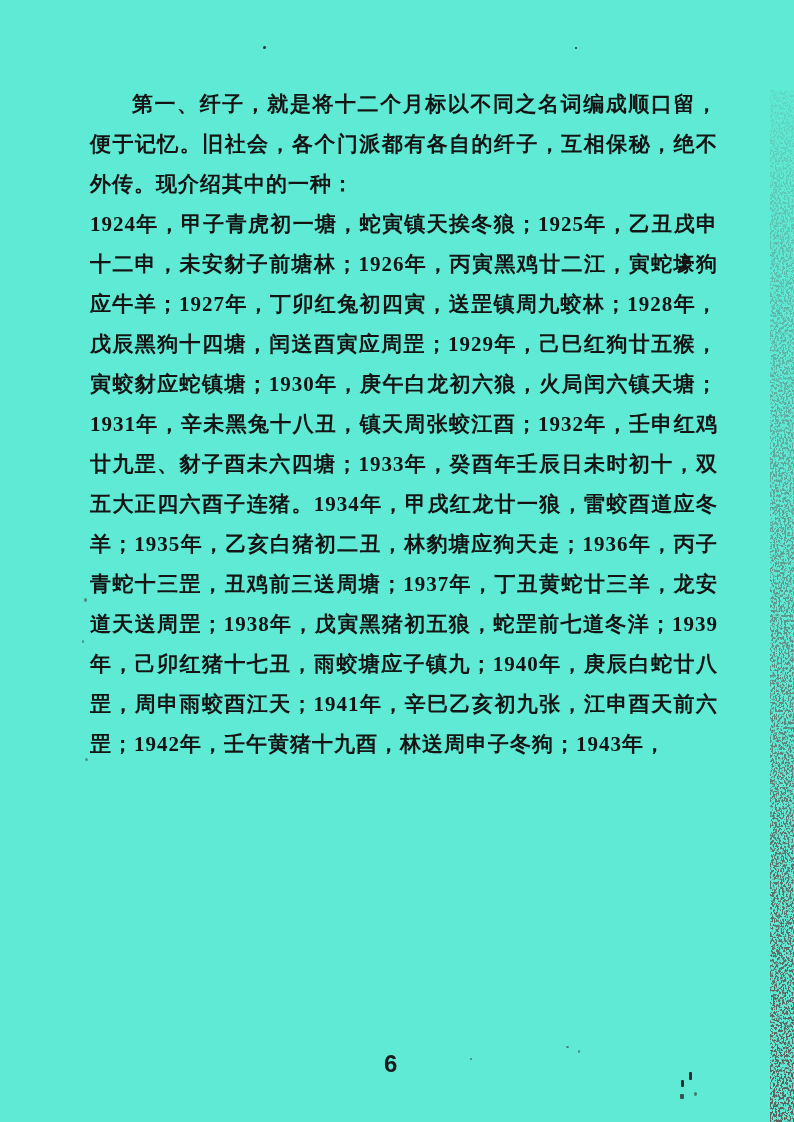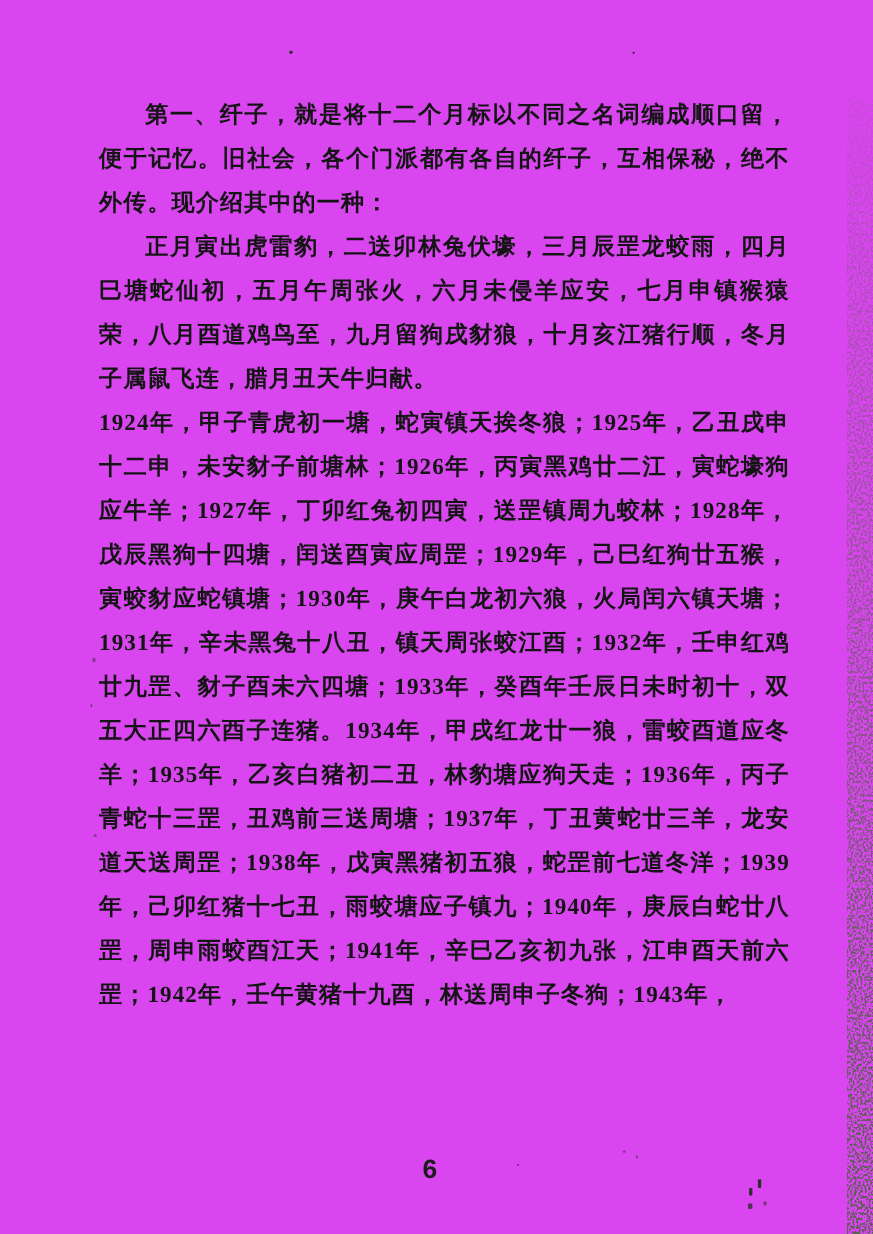--- a/index.html
+++ b/index.html
@@ -1,21 +1,21 @@
 <!DOCTYPE html>
 <html lang="zh"><head>
 <meta charset="utf-8">
 <style>
   html, body { margin: 0; padding: 0; background: #e8e8e6; }
   .page {
     position: relative;
     width: 794px;
     height: 1122px;
     margin: 0 auto;
-    background: #d946ef;
+    background: #5eead4;
     overflow: hidden;
     font-family: "Liberation Serif", "DejaVu Serif", serif;
   }
   .text-block {
     position: absolute;
     left: 90px;
     top: 84px;
     width: 628px;
     color: #141414;
     font-size: 21px;
@@ -52,21 +52,20 @@
     border-radius: 50%;
   }
 </style>
 </head>
 <body>
 
 <div class="page">
 
   <div class="text-block">
     <p class="indent">第一、纤子，就是将十二个月标以不同之名词编成顺口留，便于记忆。旧社会，各个门派都有各自的纤子，互相保秘，绝不外传。现介绍其中的一种：</p>
-    <p class="indent">正月寅出虎雷豹，二送卯林兔伏壕，三月辰罡龙蛟雨，四月巳塘蛇仙初，五月午周张火，六月未侵羊应安，七月申镇猴猿荣，八月酉道鸡鸟至，九月留狗戌豺狼，十月亥江猪行顺，冬月子属鼠飞连，腊月丑天牛归献。</p>
     <p>1924年，甲子青虎初一塘，蛇寅镇天挨冬狼；1925年，乙丑戌申十二申，未安豺子前塘林；1926年，丙寅黑鸡廿二江，寅蛇壕狗应牛羊；1927年，丁卯红兔初四寅，送罡镇周九蛟林；1928年，戊辰黑狗十四塘，闰送酉寅应周罡；1929年，己巳红狗廿五猴，寅蛟豺应蛇镇塘；1930年，庚午白龙初六狼，火局闰六镇天塘；1931年，辛未黑兔十八丑，镇天周张蛟江酉；1932年，壬申红鸡廿九罡、豺子酉未六四塘；1933年，癸酉年壬辰日未时初十，双五大正四六酉子连猪。1934年，甲戌红龙廿一狼，雷蛟酉道应冬羊；1935年，乙亥白猪初二丑，林豹塘应狗天走；1936年，丙子青蛇十三罡，丑鸡前三送周塘；1937年，丁丑黄蛇廿三羊，龙安道天送周罡；1938年，戊寅黑猪初五狼，蛇罡前七道冬洋；1939年，己卯红猪十七丑，雨蛟塘应子镇九；1940年，庚辰白蛇廿八罡，周申雨蛟酉江天；1941年，辛巳乙亥初九张，江申酉天前六罡；1942年，壬午黄猪十九酉，林送周申子冬狗；1943年，</p>
   </div>
 
   <div class="page-number">6</div>
 
   <div class="gutter-noise">
     <svg width="24" height="1032" xmlns="http://www.w3.org/2000/svg">
       <defs>
         <filter id="speckle" x="0" y="0" width="100%" height="100%">
           <feTurbulence type="fractalNoise" baseFrequency="0.55 0.4" numOctaves="3" seed="7" result="n"></feTurbulence>

